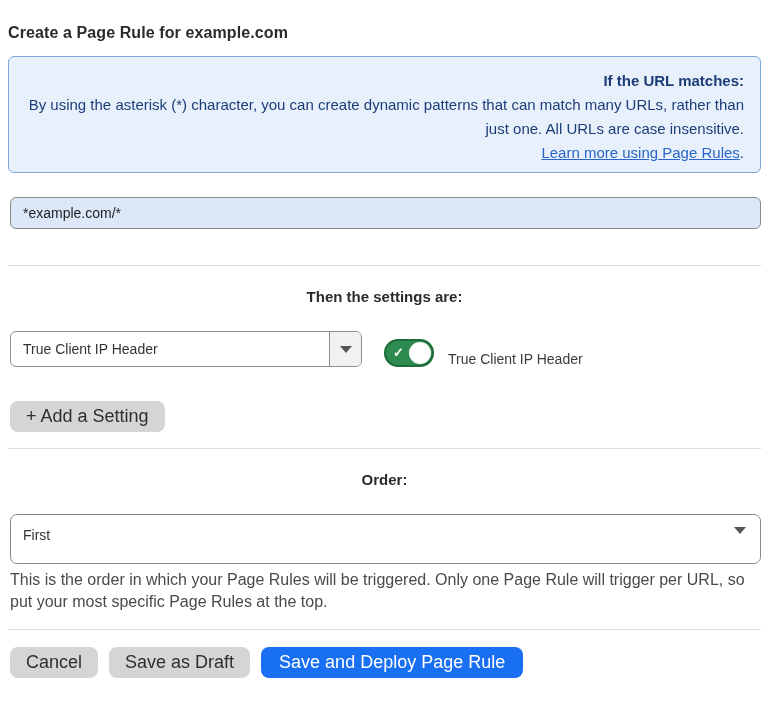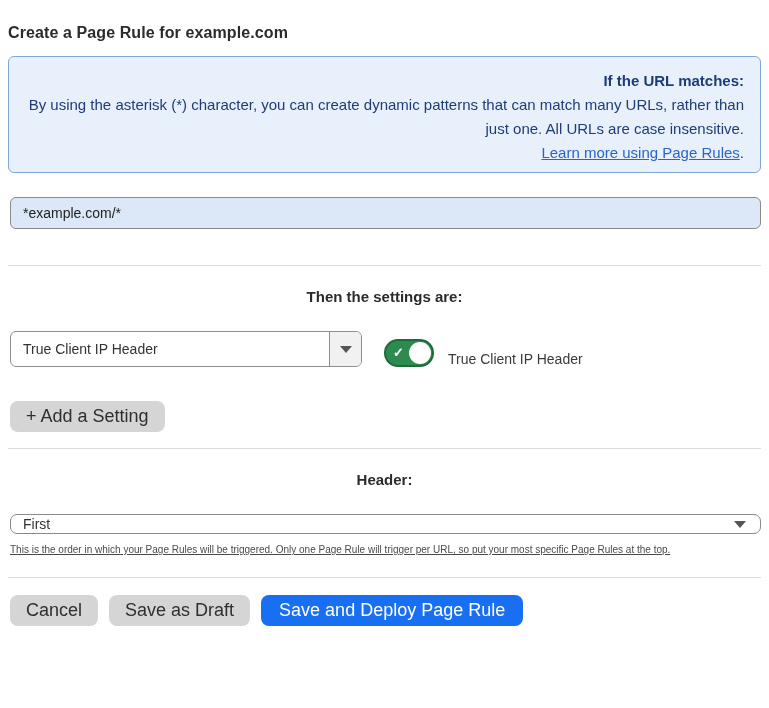--- a/index.html
+++ b/index.html
@@ -162,44 +162,42 @@
     cursor: pointer;
     padding: 0 16px;
   }
   .btn-gray { background: #d5d5d5; color: #2f2f2f; }
   .btn-blue { background: #186ff2; color: #ffffff; }
 
   .add-setting-btn { margin-top: 34px; margin-left: 2px; }
 
   .select-full {
     display: flex;
-    align-items: center;
     width: 751px;
-    height: 20px;
+    height: 50px;
     background: #ffffff;
     border: 1px solid #8a8a8a;
     border-radius: 7px;
-    padding: 0 14px 0 12px;
+    padding: 12px 14px 0 12px;
     margin-left: 2px;
     cursor: pointer;
   }
   .select-full .select-value {
     flex: 1;
     font-size: 14px;
     color: #333333;
   }
 
   .help-text {
-    font-size: 10px;
+    font-size: 16px;
     line-height: 22px;
     color: #4a4a4a;
     margin-top: 5px;
     margin-left: 2px;
     max-width: 751px;
-    text-decoration: underline;
   }
 
   .actions-row {
     display: flex;
     align-items: center;
     margin-left: 2px;
   }
   .actions-row .btn + .btn { margin-left: 11px; }
   .actions-row .btn-blue { padding: 0 18px; }
 </style>
@@ -234,21 +232,21 @@
       <span class="toggle-check">✓</span>
       <span class="toggle-knob"></span>
     </div>
     <div class="toggle-label">True Client IP Header</div>
   </div>
 
   <button class="btn btn-gray add-setting-btn">+ Add a Setting</button>
 
   <hr class="divider divider-2">
 
-  <div class="section-heading">Header:</div>
+  <div class="section-heading">Order:</div>
 
 
   <div class="select-full">
     <div class="select-value">First</div>
     <span class="tri-down"></span>
   </div>
 
   <div class="help-text">This is the order in which your Page Rules will be triggered. Only one Page Rule will trigger per URL, so put your most specific Page Rules at the top.</div>
 
   <hr class="divider divider-3">

